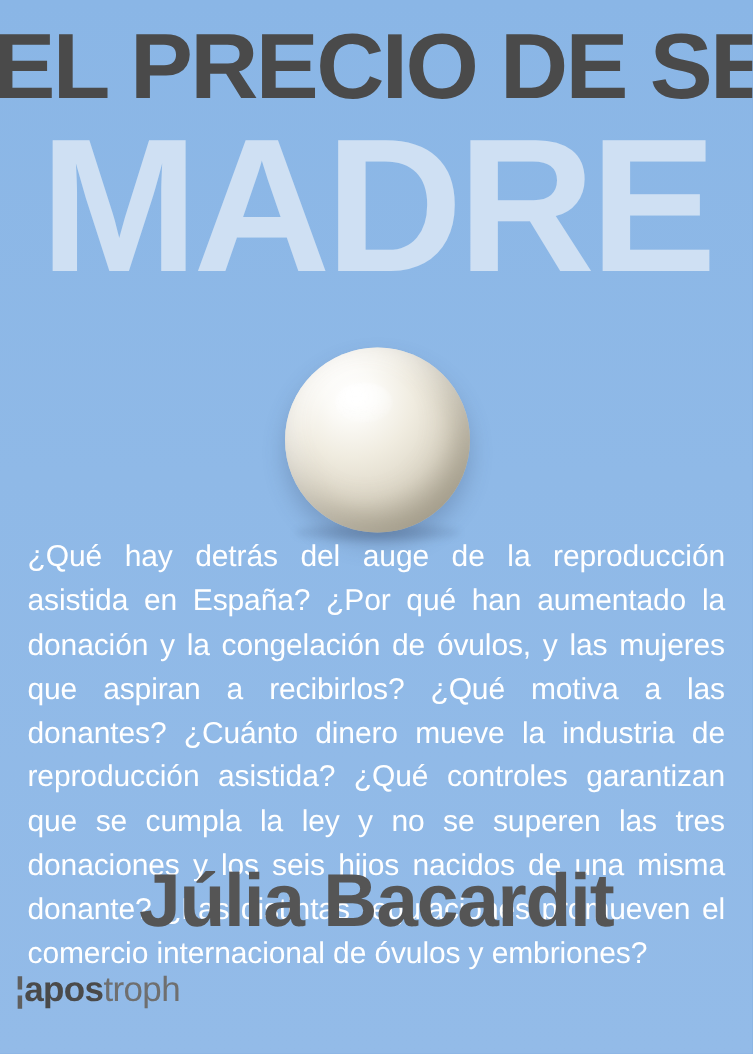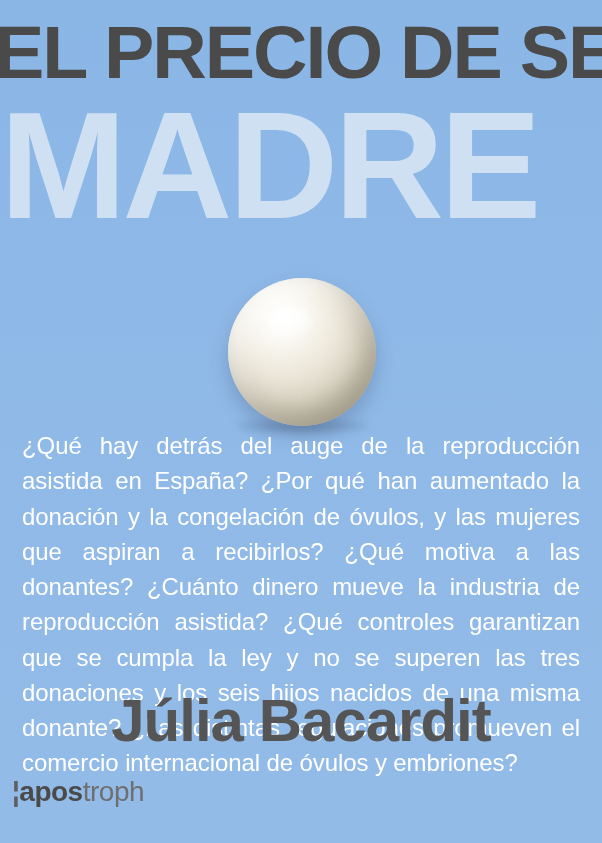--- a/index.html
+++ b/index.html
@@ -42,20 +42,21 @@
     top: 96px;
     left: 0;
     width: 500px;
     text-align: center;
     font-weight: bold;
     font-size: 152px;
     line-height: 0.92;
     letter-spacing: -4px;
     color: #cfe0f3;
     white-space: nowrap;
+    padding-left: 32px;
   }
 
   
   .pearl-wrap {
     position: absolute;
     top: 272px;
     left: 0;
     width: 602px;
     height: 160px;
   }

